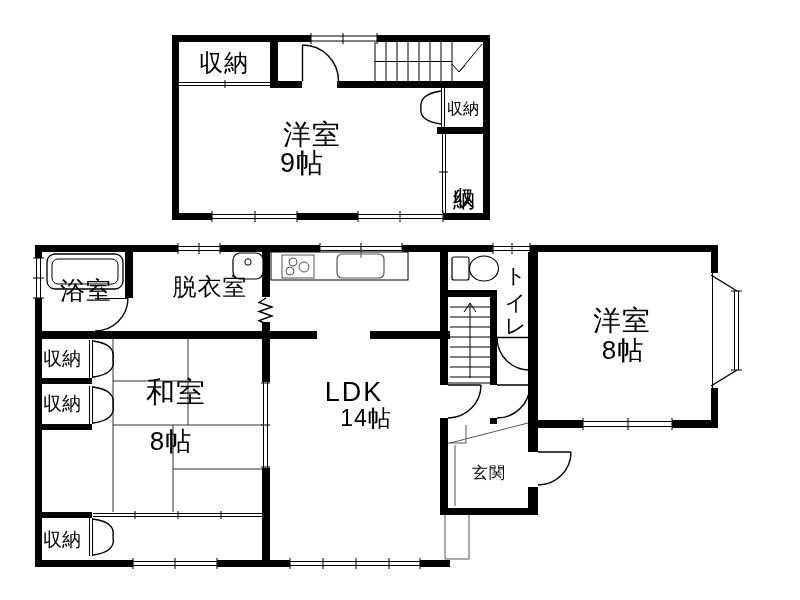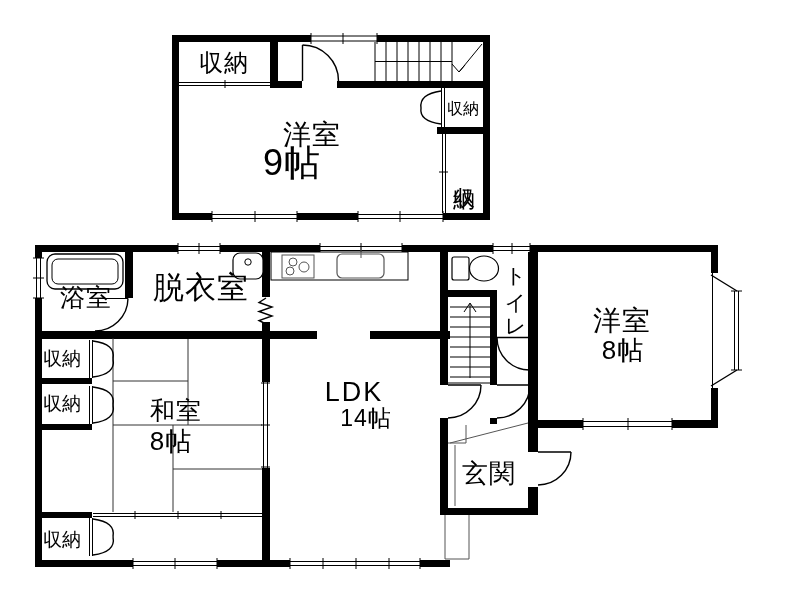--- a/index.html
+++ b/index.html
@@ -317,30 +317,30 @@
       <line x1="89.5" y1="518" x2="89.5" y2="556"></line>
           <line x1="92.5" y1="518" x2="92.5" y2="556"></line>
       <path class="med" d="M93,519 Q116,522 113,537"></path>
           <path class="med" d="M93,555 Q116,552 113,537"></path>
     </g>
   </g>
 </svg>
 
   <div class="lbl" style="left:224px;top:63px;font-size:24px">収納</div>
   <div class="lbl" style="left:312px;top:135px;font-size:28px">洋室</div>
-  <div class="lbl" style="left:292px;top:163px;font-size:36px">9帖</div>
+  <div class="lbl" style="left:302px;top:163px;font-size:27px">9帖</div>
   <div class="lbl" style="left:463px;top:109px;font-size:16px;letter-spacing:0">収納</div>
   <div class="lbl v" style="left:464px;top:171px;font-size:22px">収納</div>
 
-  <div class="lbl" style="left:86px;top:297px;font-size:25px">浴室</div>
-  <div class="lbl" style="left:201px;top:287px;font-size:31px">脱衣室</div>
+  <div class="lbl" style="left:86px;top:290px;font-size:25px">浴室</div>
+  <div class="lbl" style="left:210px;top:287px;font-size:24px">脱衣室</div>
   <div class="lbl v" style="left:516px;top:291px;font-size:21px">トイレ</div>
   <div class="lbl" style="left:62px;top:358px;font-size:19px;letter-spacing:0">収納</div>
   <div class="lbl" style="left:62px;top:403px;font-size:19px;letter-spacing:0">収納</div>
-  <div class="lbl" style="left:176px;top:410px;font-size:25px">和室</div>
+  <div class="lbl" style="left:176px;top:392px;font-size:29px">和室</div>
   <div class="lbl" style="left:171px;top:441px;font-size:26px">8帖</div>
   <div class="lbl" style="left:354px;top:392px;font-size:27px;letter-spacing:2px">LDK</div>
   <div class="lbl" style="left:366px;top:418px;font-size:23px">14帖</div>
   <div class="lbl" style="left:62px;top:539px;font-size:19px;letter-spacing:0">収納</div>
-  <div class="lbl" style="left:489px;top:473px;font-size:26px">玄関</div>
+  <div class="lbl" style="left:489px;top:473px;font-size:16px">玄関</div>
   <div class="lbl" style="left:622px;top:321px;font-size:28px">洋室</div>
   <div class="lbl" style="left:623px;top:350px;font-size:26px">8帖</div>
 </div>
 
 </body></html>

